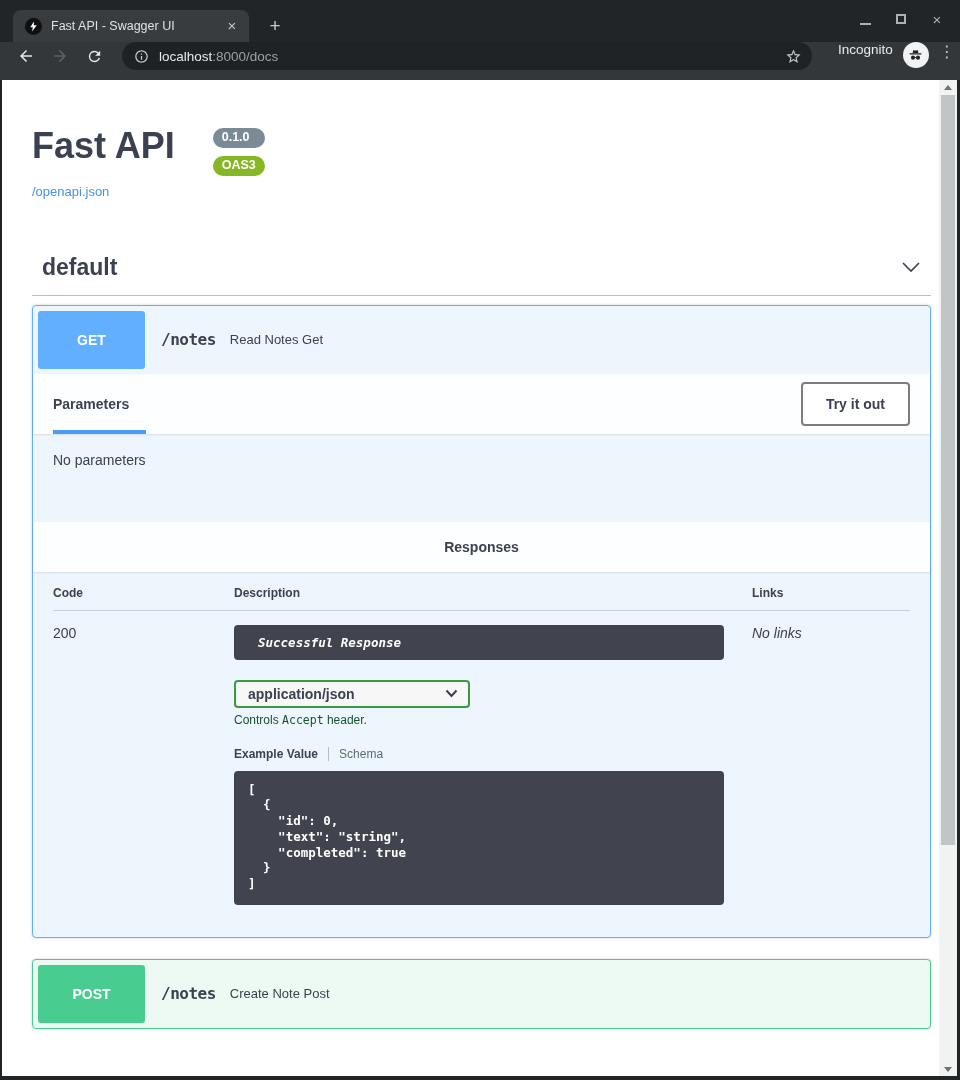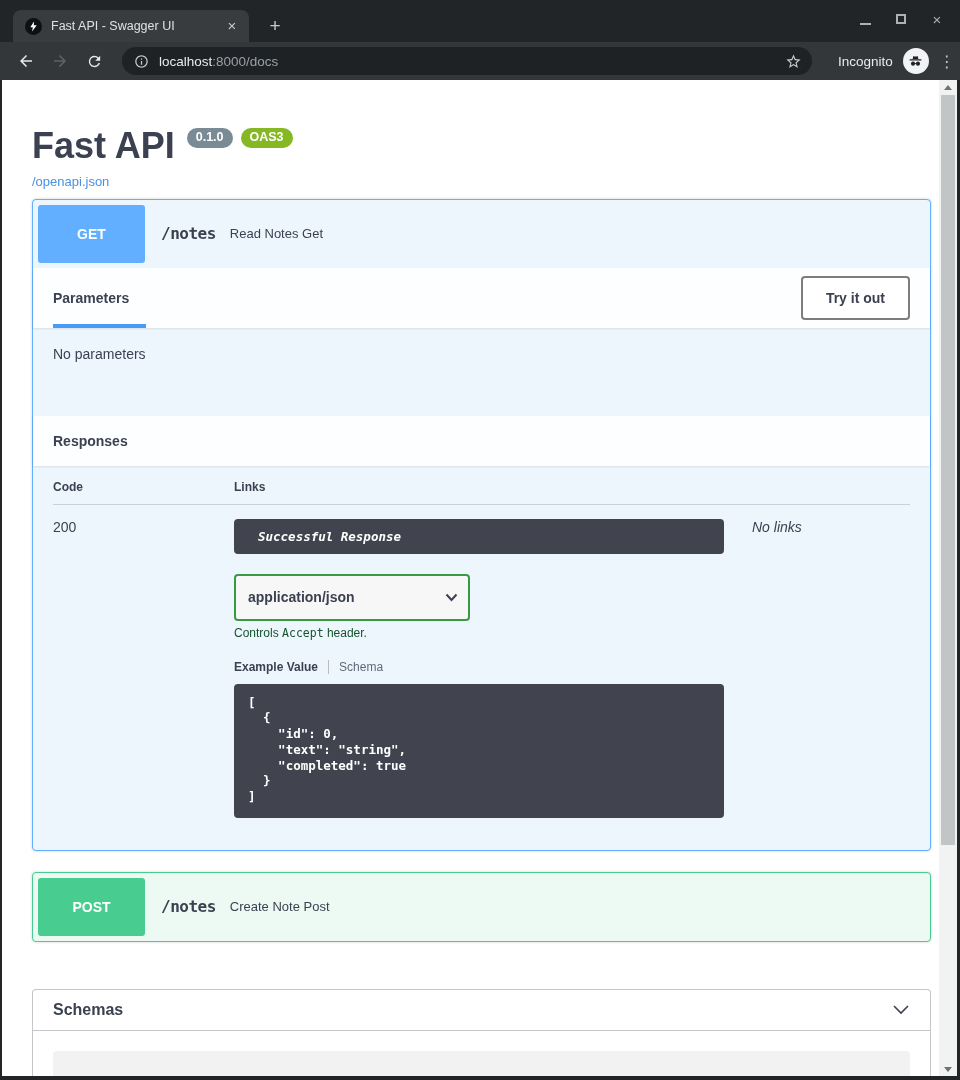--- a/index.html
+++ b/index.html
@@ -20,21 +20,21 @@
   .new-tab { position:absolute; left:262px; top:14px; width:26px; height:26px; color:#c6c9cc; font-size:19px;
              line-height:24px; text-align:center; border-radius:50%; cursor:pointer; }
   .win-controls { position:absolute; right:14px; top:10px; display:flex; gap:18px; align-items:center; }
   .wc { width:18px; height:18px; display:flex; align-items:center; justify-content:center; color:#aeb1b4;
         font-size:15px; cursor:pointer; }
   .wc-min { align-items:flex-end; }
   .wc-min span { display:block; width:11px; height:2px; background:#aeb1b4; margin-bottom:3px; }
   .wc-max span { display:block; width:10px; height:10px; border:2px solid #aeb1b4; }
 
   
-  .toolbar { position:relative; height:38px; background:#33373a; display:flex; align-items:center;
+  .toolbar { position:relative; height:38px; background:#33373a; display:flex; 
              padding:0 10px 0 12px; }
   .nav-btn { width:28px; height:28px; border-radius:50%; display:flex; align-items:center;
              justify-content:center; margin-right:6px; cursor:pointer; flex:0 0 auto; }
   .urlbar { flex:0 0 auto; width:690px; height:28px; background:#1e2225; border-radius:14px; display:flex;
             align-items:center; padding:0 10px 0 12px; margin-left:8px; cursor:text; }
   .url-text { flex:1 1 auto; font-size:13.5px; margin-left:10px; white-space:nowrap; overflow:hidden; }
   .url-host { color:#e8eaed; }
   .url-rest { color:#9aa0a6; }
   .incog-label { color:#e8eaed; font-size:13.5px; margin-left:26px; }
   .incog-badge { width:26px; height:26px; border-radius:50%; background:#f1f3f4; margin-left:10px;
@@ -50,22 +50,22 @@
   .scroll-arrow.up { top:0; } .scroll-arrow.down { bottom:0; }
   .tri-up { width:0; height:0; border-left:4px solid transparent; border-right:4px solid transparent;
             border-bottom:5px solid #6d7273; }
   .tri-down { width:0; height:0; border-left:4px solid transparent; border-right:4px solid transparent;
               border-top:5px solid #6d7273; }
   .scroll-thumb { position:absolute; left:2px; right:2px; top:15px; height:750px; background:#c2c5c5; cursor:pointer; }
 
   .content { padding:46px 8px 0 30px; color:#3b4151; }
 
   
-  .api-title { font-size:36px; font-weight:bold; color:#3b4151; line-height:1.1; display:flex; align-items:flex-start; }
-  .badges { display:flex; gap:8px; margin-left:12px; margin-top:2px; }
+  .api-title { font-size:36px; font-weight:bold; color:#3b4151; line-height:1.1; display:flex; align-items:flex-start;gap:26px; }
+  .badges { display:flex; gap:8px; margin-left:12px; margin-top:2px;flex-direction:column; }
   .ver-badge { background:#7a8b96; color:#fff; font-size:12.5px; font-weight:bold; padding:3px 9px;
                border-radius:11px; }
   .oas-badge { background:#85b824; color:#fff; font-size:12.5px; font-weight:bold; padding:3px 9px;
                border-radius:11px; }
   .spec-link { display:inline-block; margin-top:8px; color:#4990e2; font-size:13px; text-decoration:none;
                cursor:pointer; }
 
   
   .tag-row { margin-top:54px; padding:0 10px 14px 10px; border-bottom:1px solid rgba(59,65,81,.35);
              display:flex; justify-content:space-between; align-items:center; cursor:pointer; }
@@ -87,33 +87,33 @@
   .sec-header { position:relative; min-height:46px; background:rgba(255,255,255,.88);
                 box-shadow:0 1px 2px rgba(0,0,0,.1); display:flex; justify-content:space-between;
                 align-items:center; padding:8px 20px; }
   .sec-title { font-size:14px; font-weight:bold; color:#3b4151; }
   .tabitem { position:relative; cursor:pointer; }
   .param-underline { position:absolute; left:20px; bottom:0; width:93px; height:4px; background:#4a9bf5; }
   .try-btn { background:#fff; border:2px solid #7d7d7d; border-radius:4px; padding:12px 23px; font-size:14px;
              font-weight:bold; color:#3b4151; cursor:pointer; font-family:"Liberation Sans", sans-serif; }
 
   .no-params { padding:18px 20px 54px; font-size:14px; color:#3b4151; }
-  .responses-header { min-height:50px; }
+  .responses-header { min-height:50px;justify-content:center; }
 
   .resp-table { padding:14px 20px 14px; }
   .resp-head, .resp-row { display:grid; grid-template-columns:181px 1fr 158px; }
   .resp-head { font-size:12px; font-weight:bold; color:#3b4151; padding-bottom:10px;
                border-bottom:1px solid rgba(59,65,81,.2); }
   .resp-row { padding-top:14px; font-size:14px; }
   .links-val { font-style:italic; color:#3b4151; }
 
   .resp-box { width:490px; background:#41444e; border-radius:4px; padding:10px 24px; color:#fff;
               font-family:"DejaVu Sans Mono", monospace; font-style:italic; font-weight:bold; font-size:12.5px;
               margin-bottom:20px; }
-  .media-select { width:236px; height:47px; background:#f7f7f7; border:2px solid #3a9a43; border-radius:4px;
+  .media-select { width:236px; height:28px; background:#f7f7f7; border:2px solid #3a9a43; border-radius:4px;
                   display:flex; align-items:center; justify-content:space-between; padding:0 10px 0 12px;
                   font-size:14px; font-weight:bold; color:#3b4151; cursor:pointer; margin-bottom:5px; }
   .accept-note { font-size:12px; color:#14532d; margin-bottom:20px; }
   .accept-note code { font-family:"DejaVu Sans Mono", monospace; font-size:11.5px; }
 
   .model-tabs { display:flex; align-items:center; margin-bottom:10px; font-size:12px;text-align:right; }
   .tab-example { font-weight:bold; color:#3b4151; cursor:pointer; }
   .tab-divider { width:1px; height:14px; background:#bcbcbc; margin:0 10px; }
   .tab-schema { color:#5e6a77; cursor:pointer; }
 
@@ -209,20 +209,28 @@
           <div class="api-title">
             <span>Fast API</span>
             <span class="badges">
               <span class="ver-badge">0.1.0</span>
               <span class="oas-badge">OAS3</span>
             </span>
           </div>
           <a class="spec-link">/openapi.json</a>
         </div>
 
+        <div class="tag-row">
+          <span class="tag-name">default</span>
+          <span>
+            <svg width="20" height="12" viewBox="0 0 20 12">
+                <polyline points="2,2 10,10 18,2" fill="none" stroke="#3b4151" stroke-width="1.6"></polyline>
+              </svg>
+          </span>
+        </div>
 
         <div class="opblock get">
           <div class="op-summary">
             <span class="method-badge get">GET</span>
             <span class="op-path">/notes</span>
             <span class="op-desc">Read Notes Get</span>
           </div>
 
           <div class="op-body">
             <div class="sec-header">
@@ -235,20 +243,21 @@
 
             <div class="no-params">No parameters</div>
 
             <div class="sec-header responses-header">
               <span class="sec-title">Responses</span>
             </div>
 
             <div class="resp-table">
               <div class="resp-head">
                 <div>Code</div>
+                <div>Description</div>
                 <div>Links</div>
               </div>
               <div class="resp-row">
                 <div class="code-val">200</div>
                 <div>
                   <div class="resp-box">Successful Response</div>
                   <div class="media-select">
                     <span>application/json</span>
                     <span>
                       <svg width="13" height="9" viewBox="0 0 13 9">

